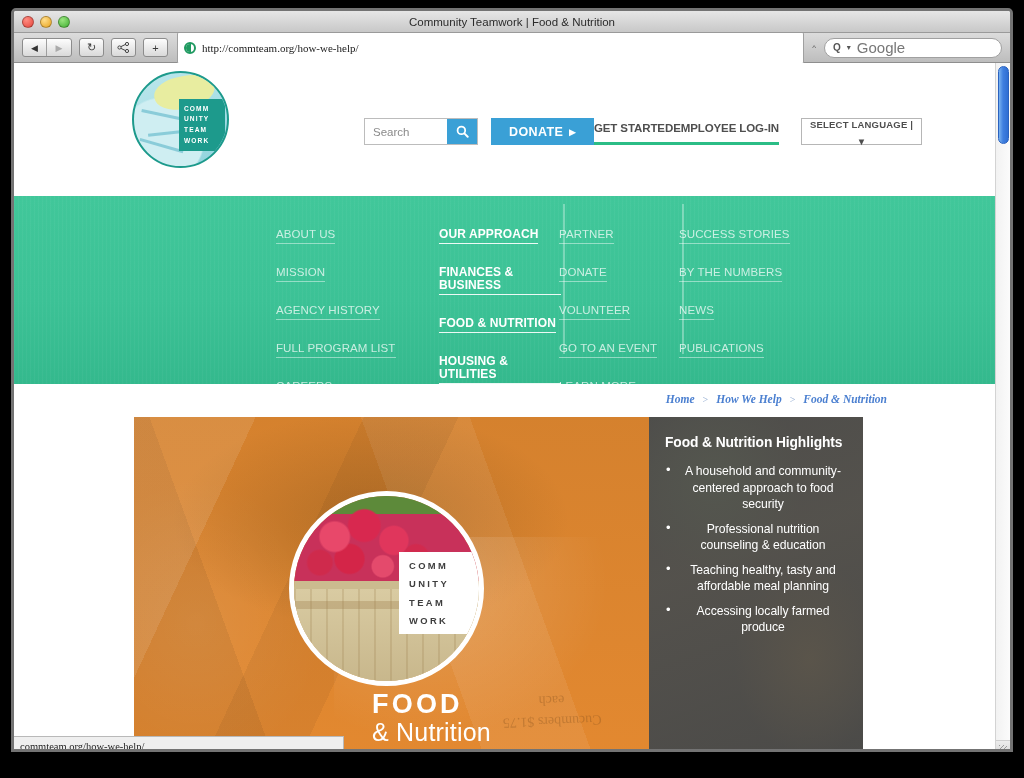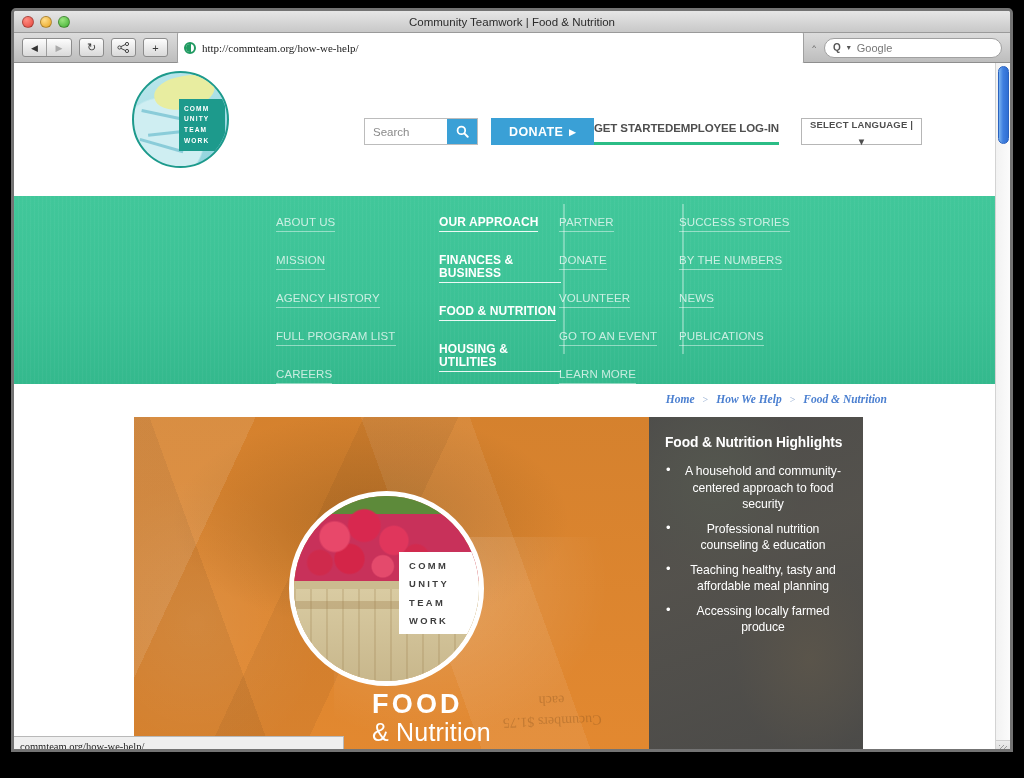--- a/index.html
+++ b/index.html
@@ -72,21 +72,21 @@
     content:""; position:absolute; left:0; top:0; width:5px; height:8px;
     background:#1f9a61; border-radius: 5px 0 0 5px;
   }
   .urlbar .url { font-size: 11px; color: #1a1a1a; font-family: "Liberation Serif", serif; }
   .searchbar {
     width: 178px; height: 20px; background: #fff;
     border: 1px solid #a0a0a0; border-radius: 10px;
     display: flex; align-items: center; padding: 0 8px; gap: 5px;
   }
   .searchbar .sicon { font-size: 10px; color: #555; font-weight: bold; }
-  .searchbar .stxt { font-size: 11px; color: #777; }
+  .searchbar .stxt { font-size: 15px; color: #777; }
   .chev { font-size: 8px; color: #555; margin: 0 1px; }
 
   
   #viewport { position: relative; height: 692px; background: #fff; overflow: hidden; }
   #page { position: absolute; inset: 0 15px 0 0; overflow: hidden; }
 
   
   .site-top { height: 133px; background: #fff; position: relative; }
   .logo {
     position: absolute; left: 118px; top: 8px;
@@ -155,21 +155,21 @@
 
   
   .mega {
     height: 188px; position: relative;
     background:
       repeating-linear-gradient(90deg, rgba(255,255,255,.035) 0 1px, transparent 1px 4px),
       linear-gradient(180deg, #41c79a 0%, #3cc296 55%, #34b98d 100%);
     padding-top: 20px;
   }
   .mega .cols { position: relative; height: 100%; }
-  .mcol { position: absolute; top: 0; }
+  .mcol { position: absolute; top: 12px; }
   .mcol.c1 { left: 262px; width: 160px; }
   .mcol.c2 { left: 425px; width: 122px; }
   .mcol.c3 { left: 545px; width: 120px; }
   .mcol.c4 { left: 665px; width: 150px; }
   .vline { position: absolute; top: -12px; width: 2px; height: 150px; background: rgba(255,255,255,.32); }
   .vline.v1 { left: 549px; }
   .vline.v2 { left: 668px; }
   .mitem {
     display: inline-block; margin-bottom: 11px; clear: both;
     font-size: 11.5px; letter-spacing: .1px; line-height: 13px;

